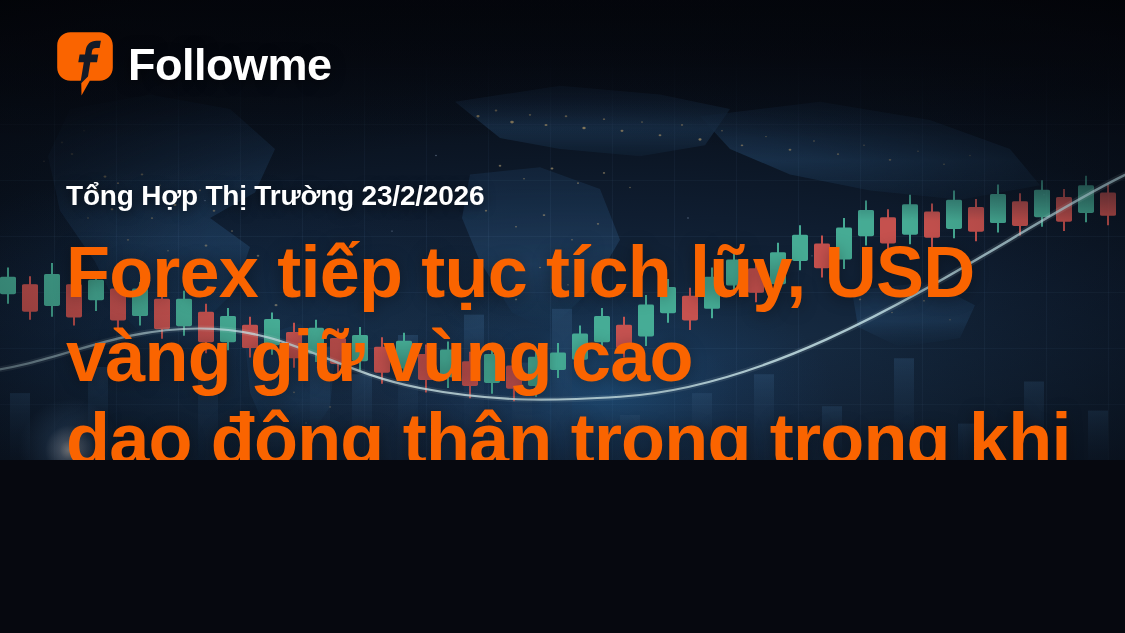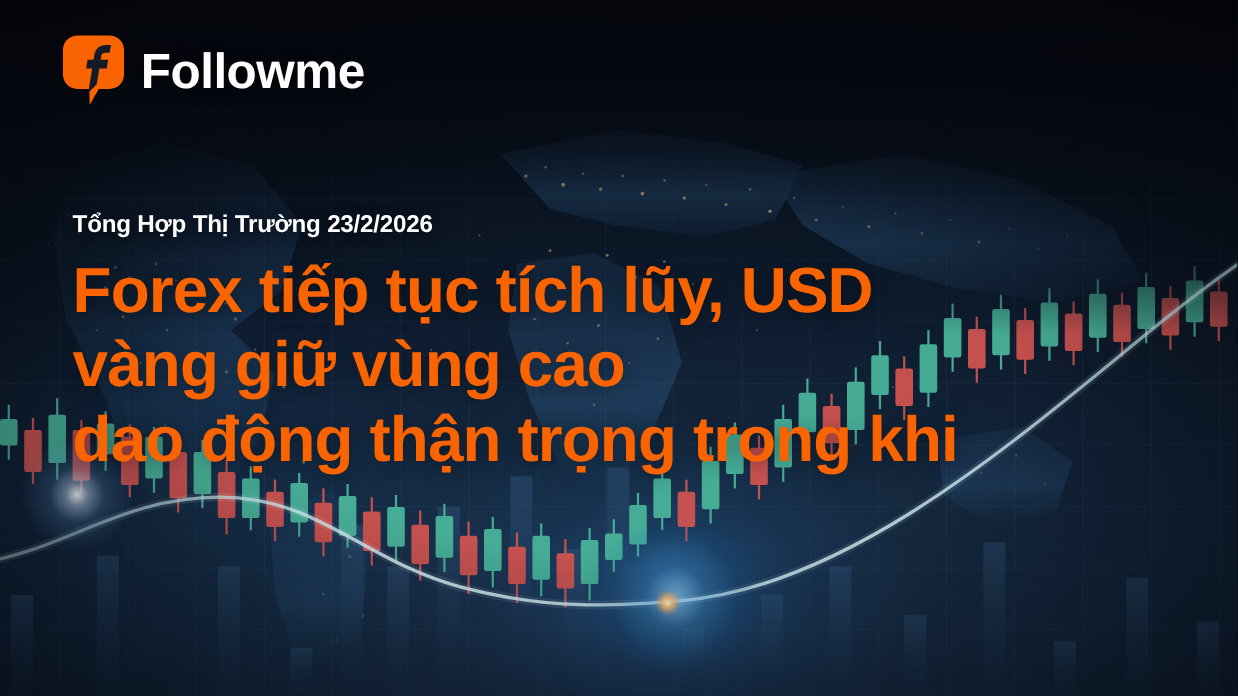--- a/index.html
+++ b/index.html
@@ -1,18 +1,18 @@
 <!DOCTYPE html>
 <html><head>
 <meta charset="utf-8">
 <style>
   html,body{margin:0;padding:0;background:#06080f;}
   *{box-sizing:border-box;}
   #stage{
-    position:relative;width:1125px;height:633px;overflow:hidden;
+    position:relative;width:1125px;height:460px;overflow:hidden;
     font-family:"Liberation Sans","DejaVu Sans",sans-serif;
     background:#0a0e18;
   }
 
   
   .layer{position:absolute;inset:0;pointer-events:none;}
 
   #bg-base{
     background:
       radial-gradient(120% 95% at 52% 92%, #1d3350 0%, #152940 26%, #0f1d30 48%, #0a1320 68%, #070b14 100%),
@@ -68,29 +68,28 @@
     position:absolute;left:56px;top:31px;display:flex;align-items:center;gap:14px;
   }
   #logo-mark{width:58px;height:66px;display:block;}
   #logo-word{
     color:#ffffff;font-size:45px;font-weight:700;letter-spacing:-.5px;line-height:1;
     text-shadow:0 2px 14px rgba(0,0,0,.55);
   }
 
   #kicker{
     position:absolute;left:66px;top:179px;
-    color:#ffffff;font-size:22px;font-weight:700;letter-spacing:-.2px;line-height:1.18;
+    color:#ffffff;font-size:28px;font-weight:700;letter-spacing:-.2px;line-height:1.18;
     text-shadow:0 2px 12px rgba(0,0,0,.6);
     white-space:nowrap;
-    margin-top:12px;
   }
 
   #headline{
     position:absolute;left:66px;top:231px;width:1000px;
-    color:#FA6400;font-size:58px;font-weight:700;line-height:1.16;letter-spacing:-.8px;
+    color:#FA6400;font-size:72px;font-weight:700;line-height:1.16;letter-spacing:-.8px;
     text-shadow:0 2px 16px rgba(0,0,0,.35);
   }
   #headline .hl{display:block;white-space:nowrap;}
 </style>
 </head>
 <body>
 
 <div id="stage">
 
   <div class="layer" id="bg-base"></div>

